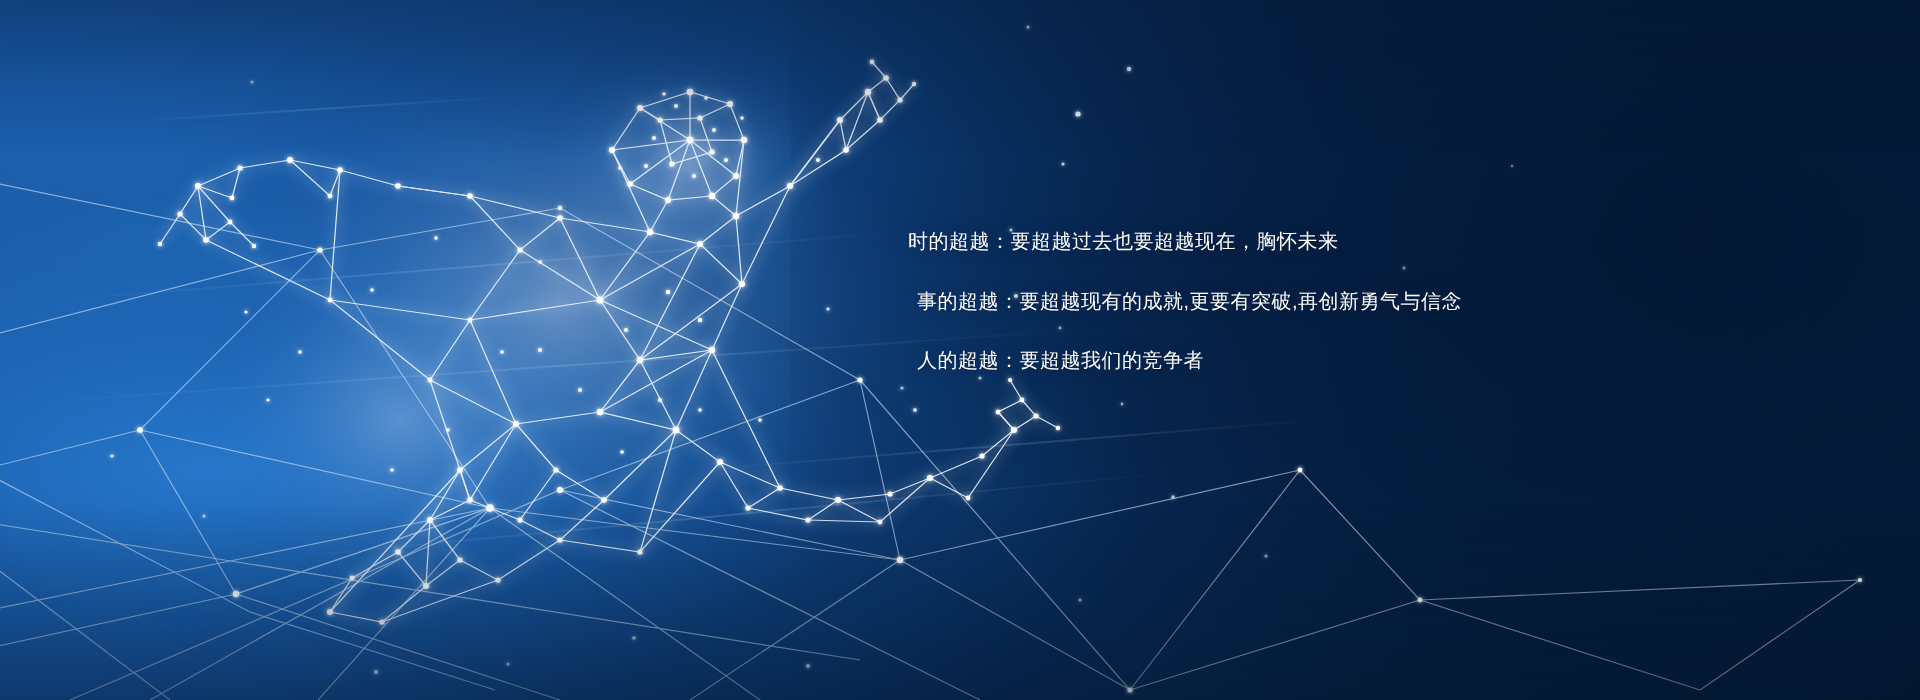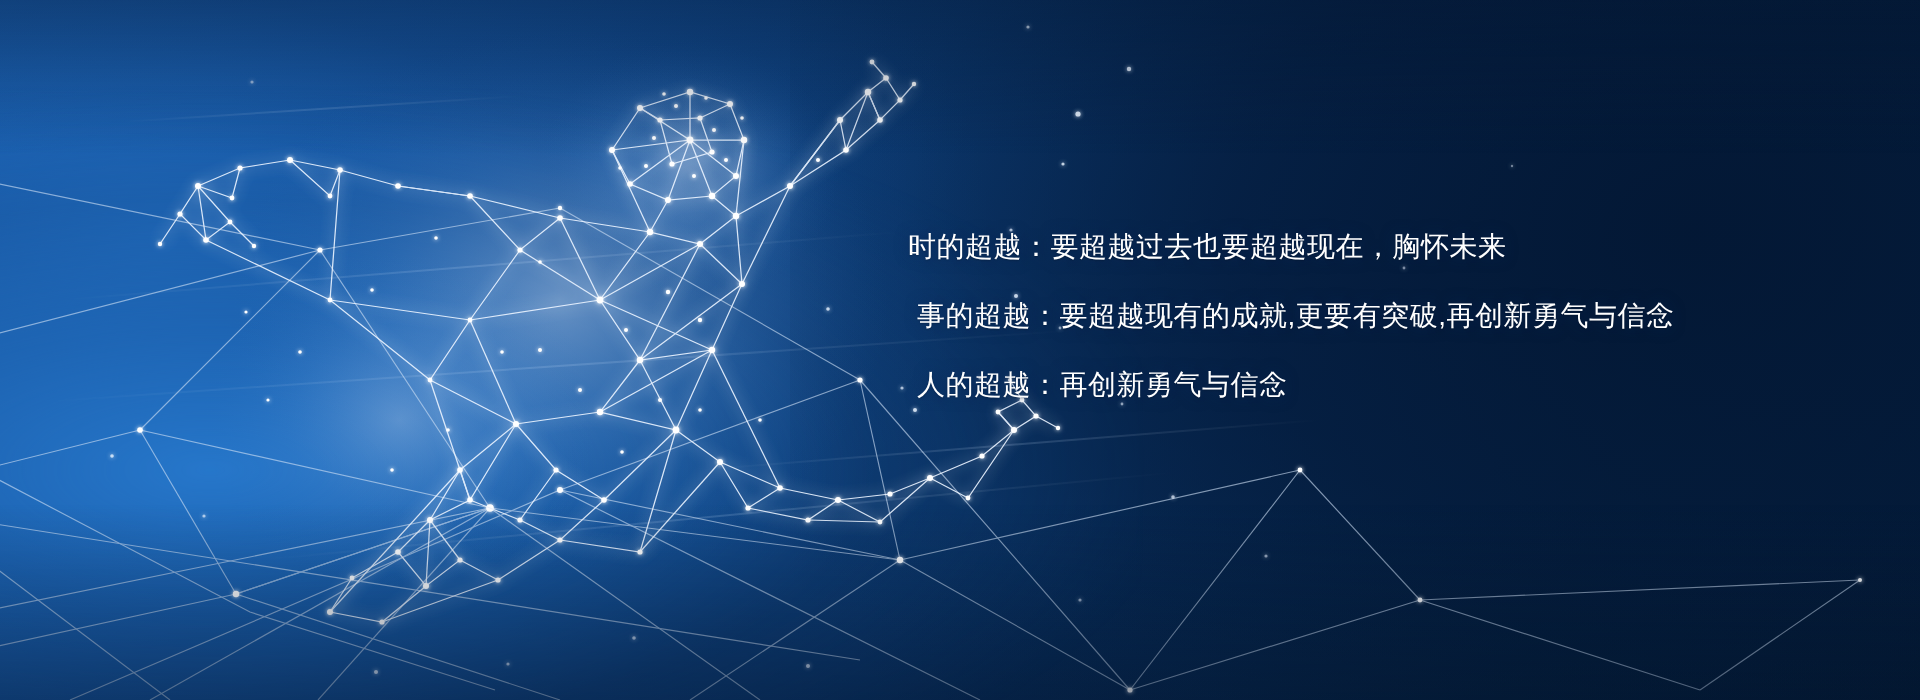--- a/index.html
+++ b/index.html
@@ -71,21 +71,21 @@
 
   
   .text-block {
     position: absolute;
     left: 908px;
     top: 230px;
     width: 920px;
     color: #ffffff;
   }
   .text-line {
-    font-size: 28px;
+    font-size: 20px;
     line-height: 1.18;
     letter-spacing: 0.5px;
     color: #ffffff;
     white-space: nowrap;
     text-shadow: 0 0 14px rgba(10,40,90,0.65), 0 1px 2px rgba(0,0,0,0.25);
     font-weight: 400;
   }
   .text-line + .text-line {
     margin-top: 36px;
     margin-left: 9px;
@@ -444,16 +444,16 @@
         <circle cx="1512" cy="166" r="1.2" opacity="0.45"></circle>
       </g>
     </svg>
   </div>
 
   <div class="bg-vignette"></div>
 
   <div class="text-block">
     <div class="text-line">时的超越：要超越过去也要超越现在，胸怀未来</div>
     <div class="text-line">事的超越：要超越现有的成就,更要有突破,再创新勇气与信念</div>
-    <div class="text-line">人的超越：再创新勇气与信念</div>
+    <div class="text-line">人的超越：要超越我们的竞争者</div>
   </div>
 
 </div>
 
 </body></html>

